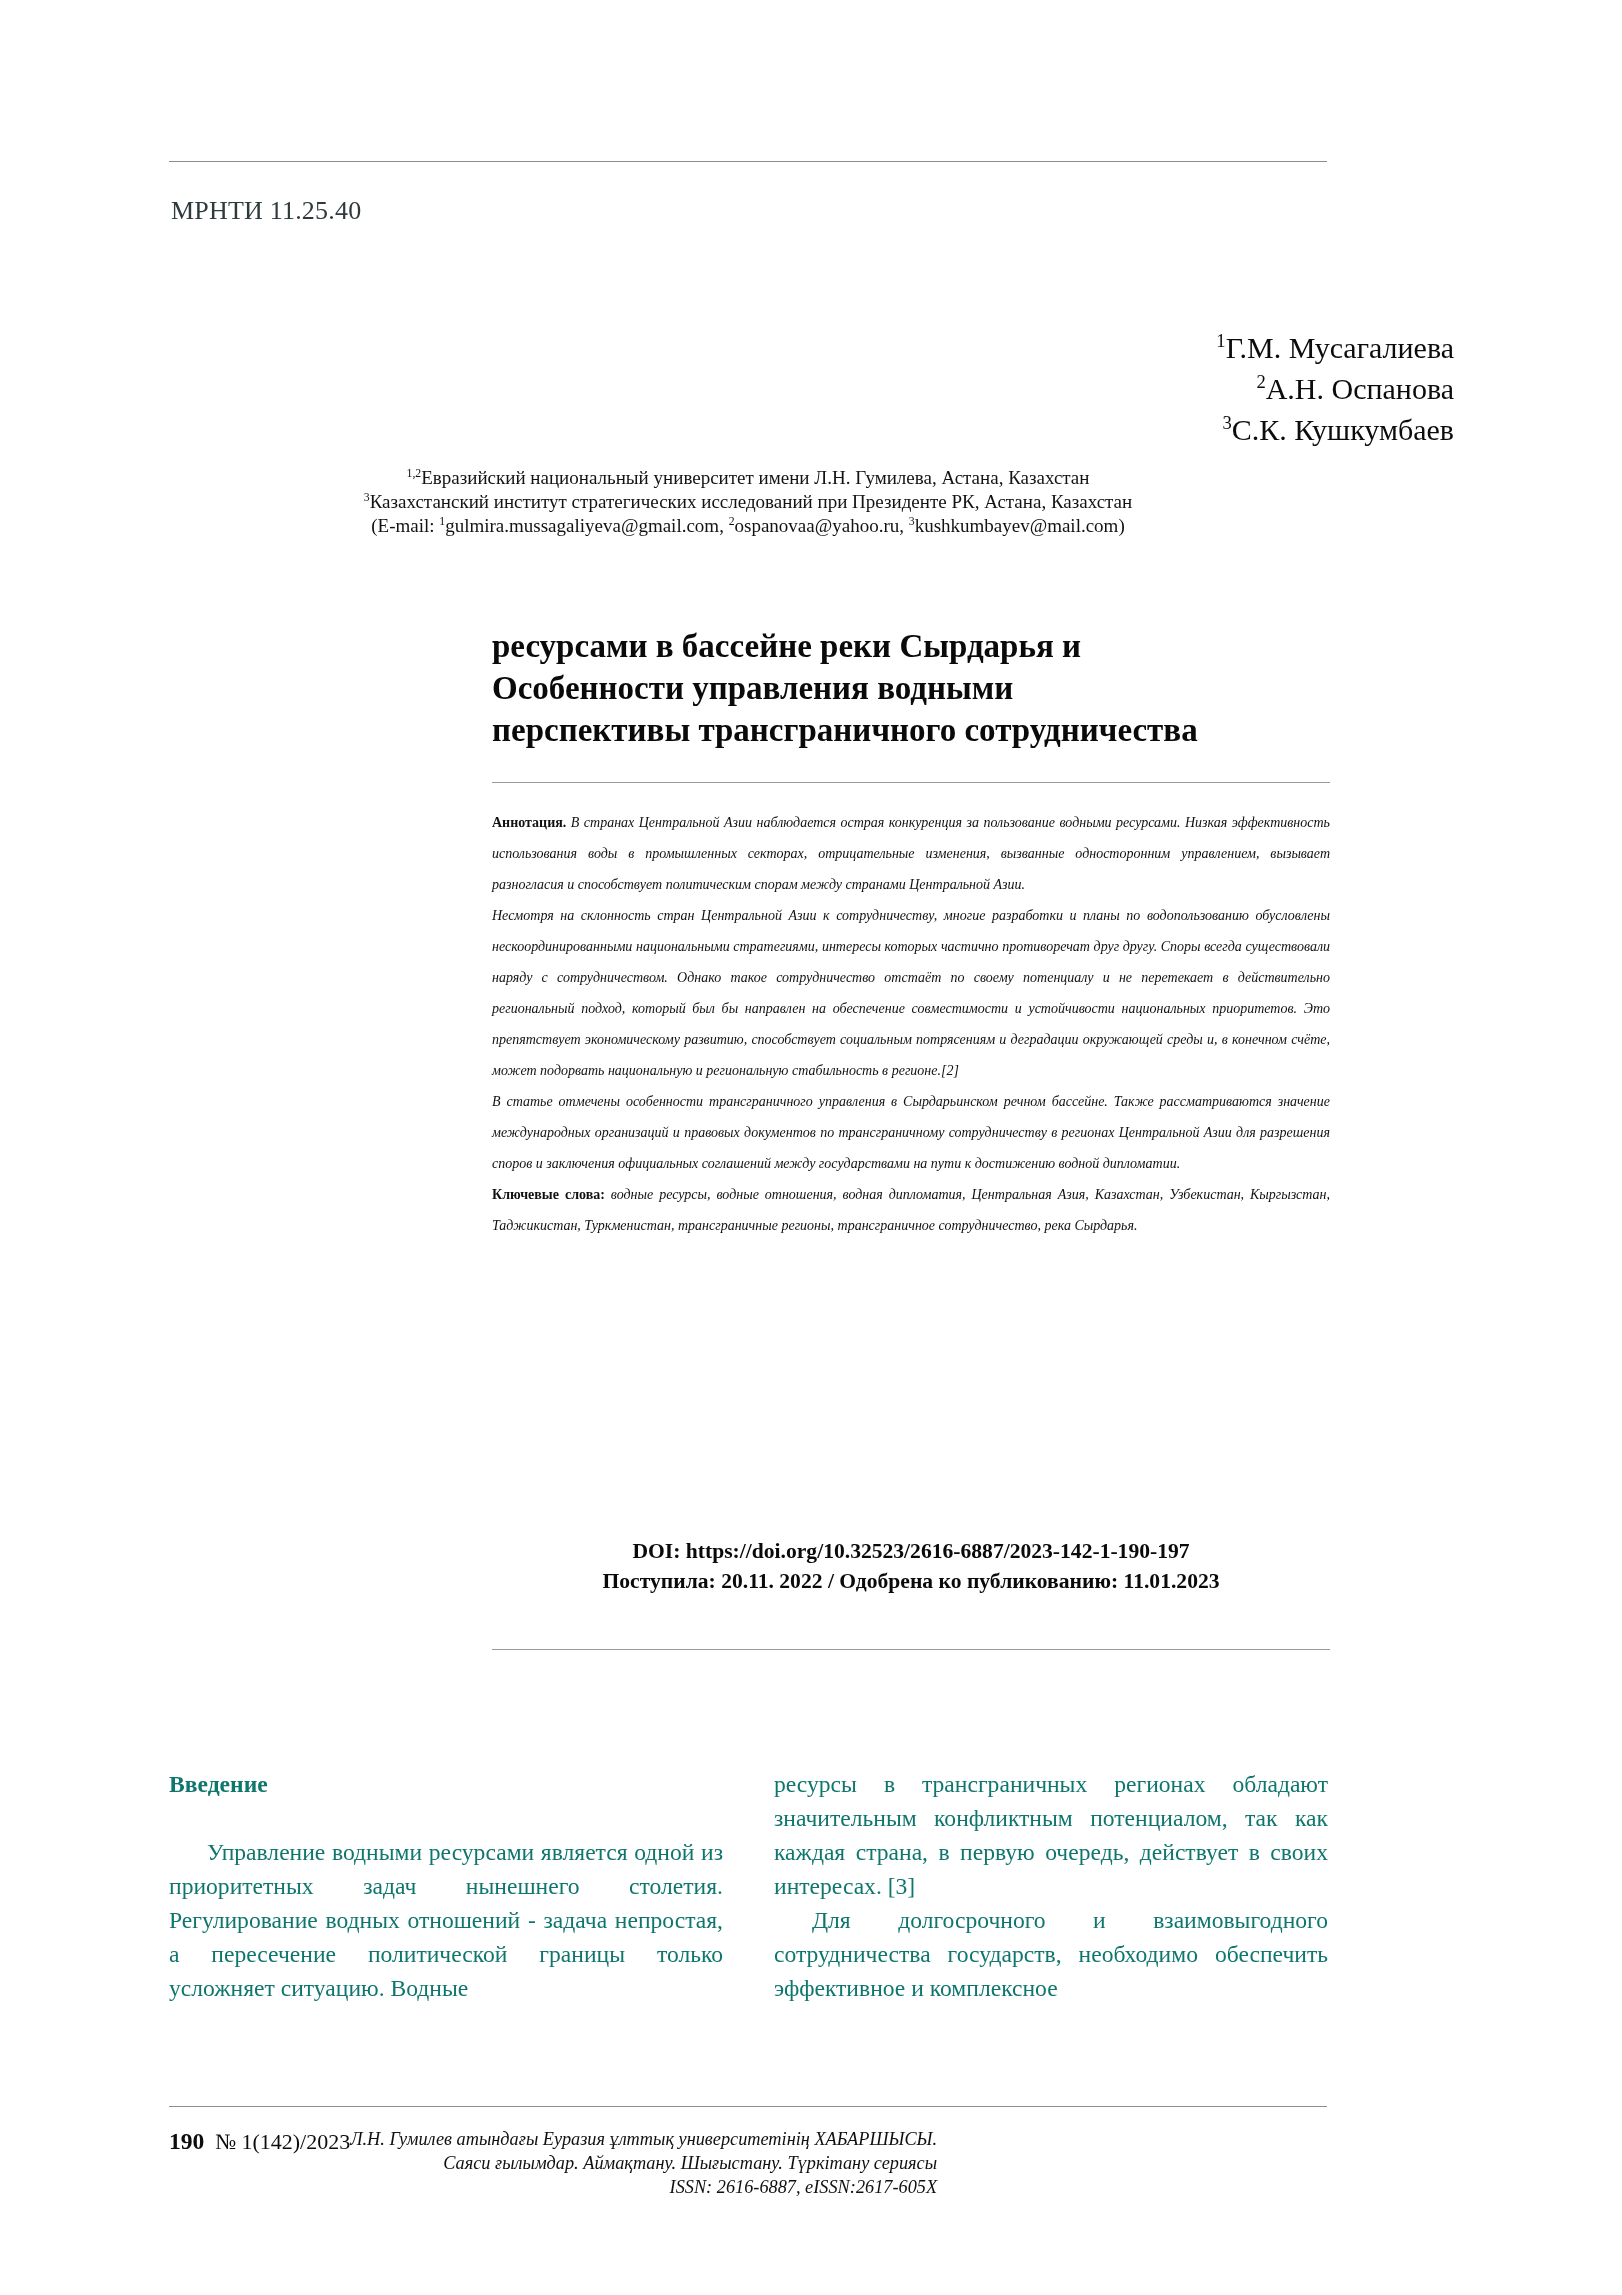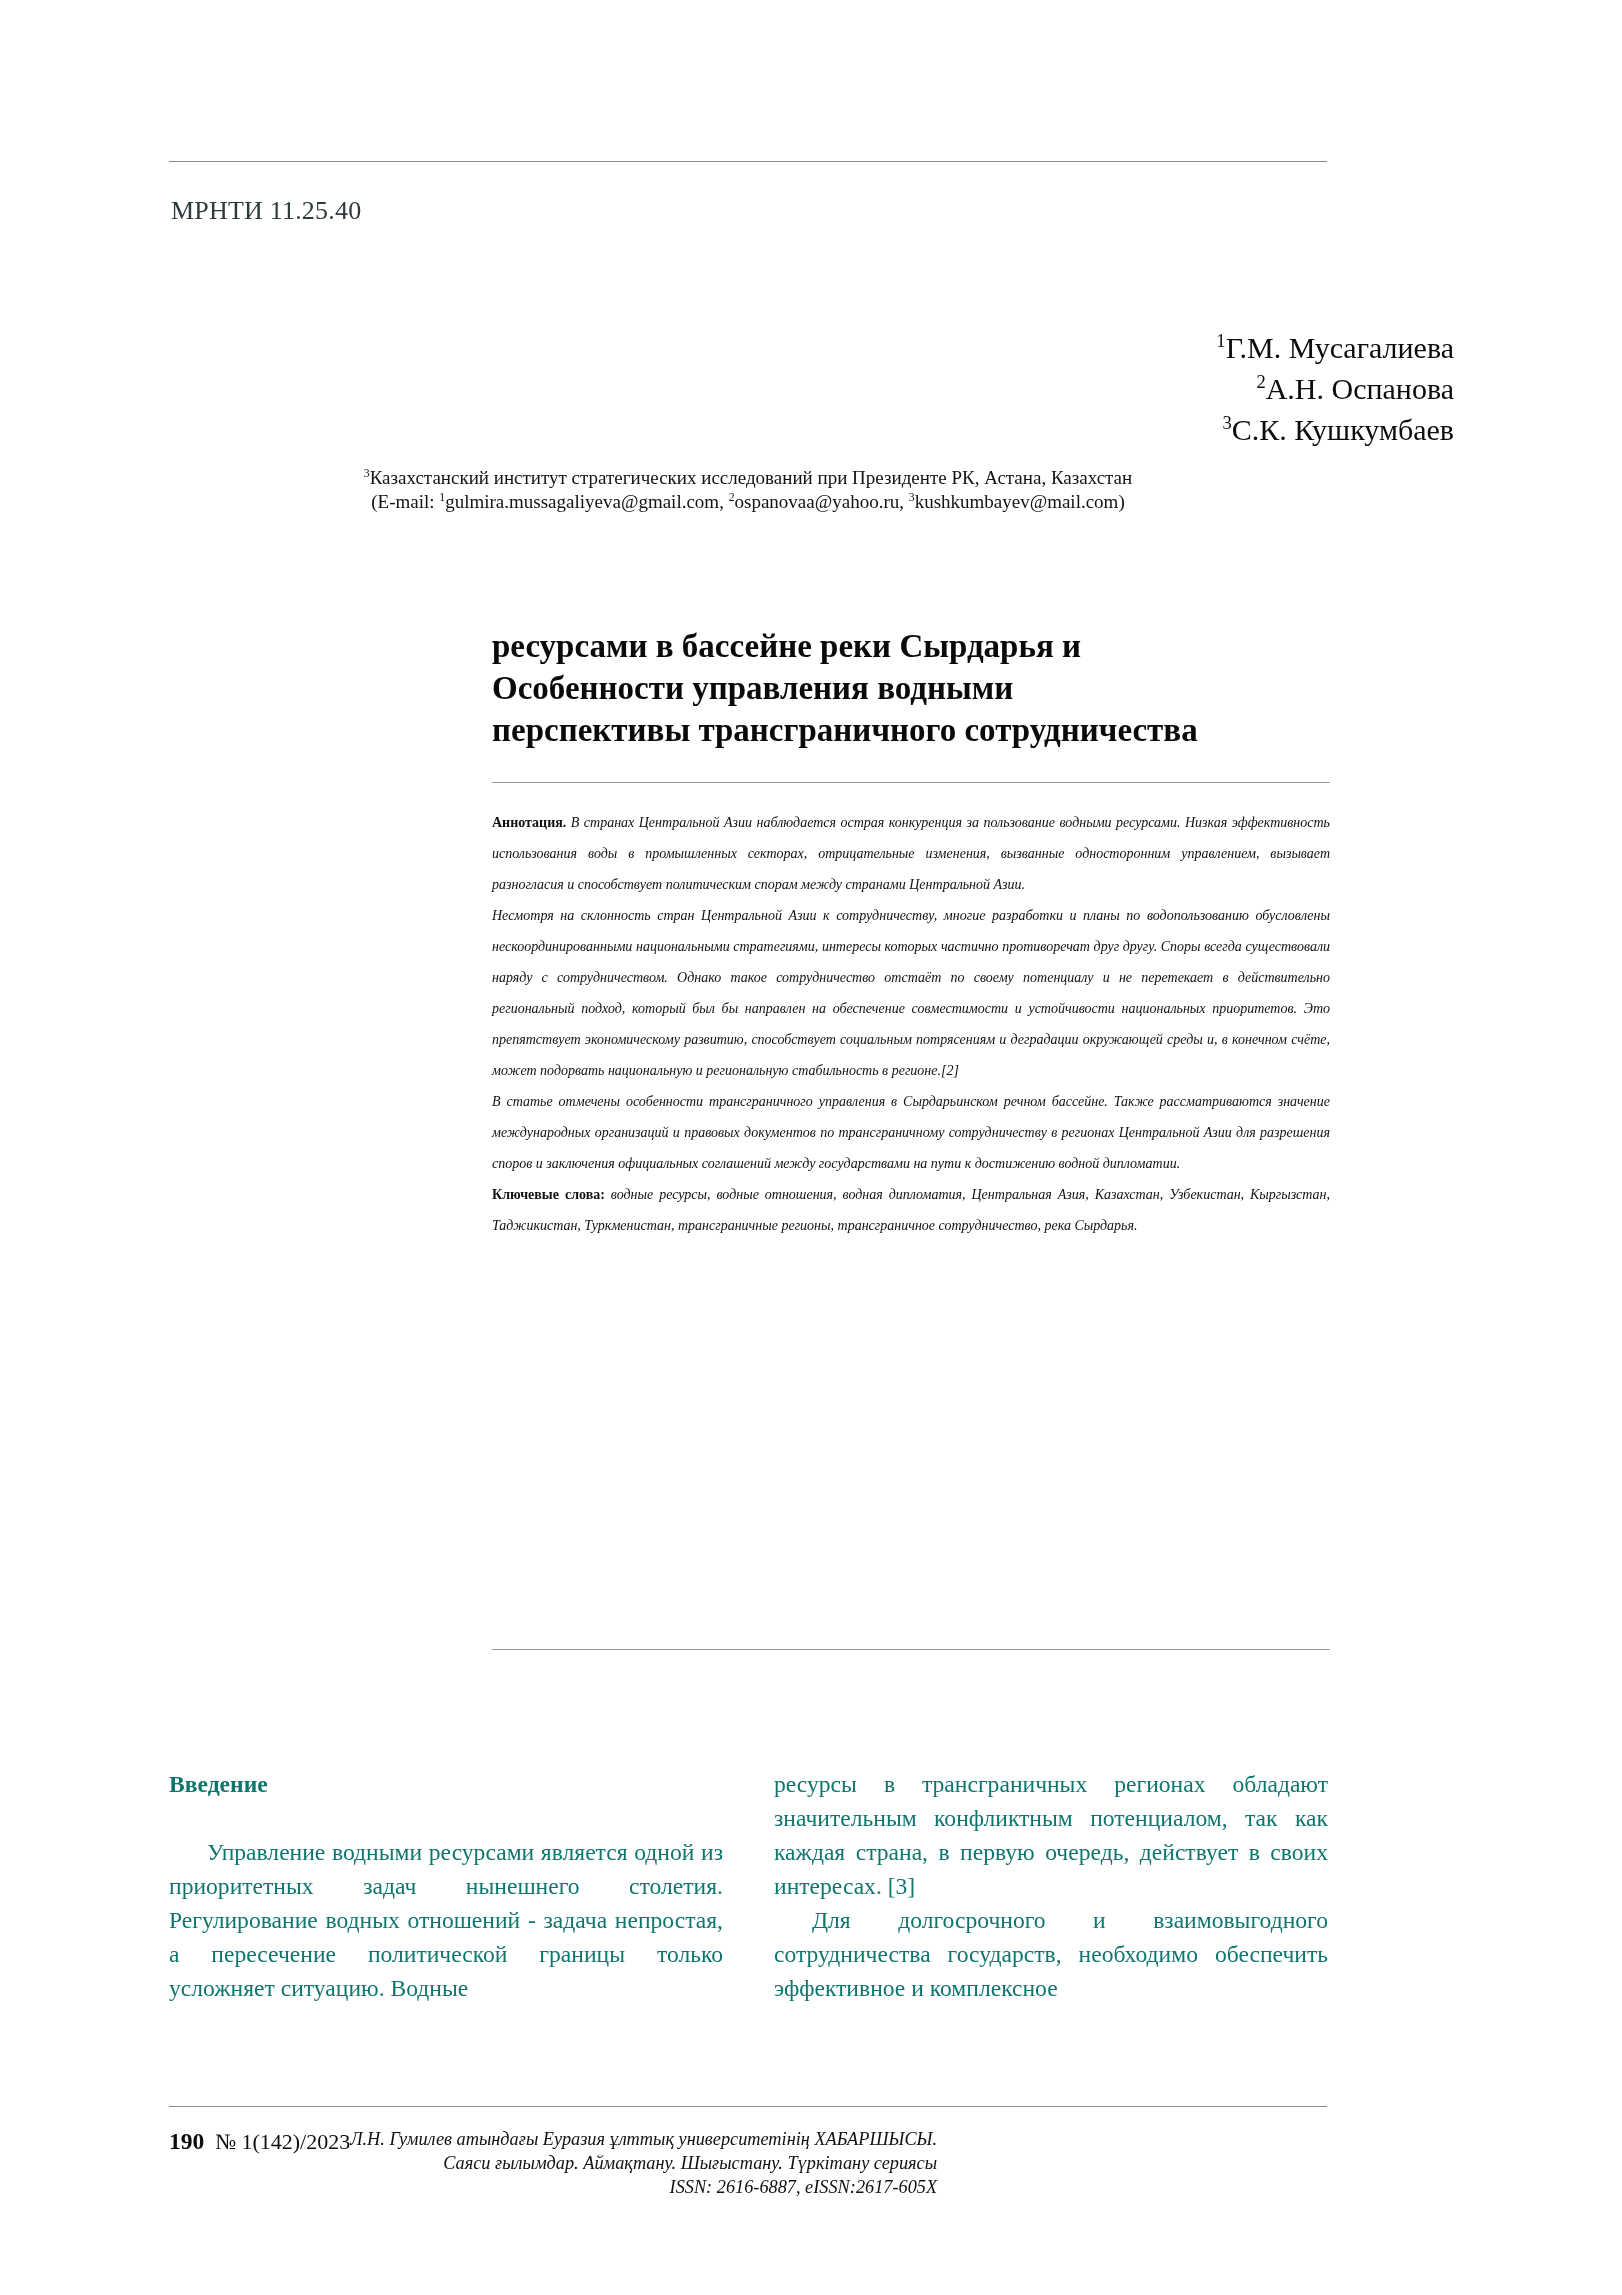--- a/index.html
+++ b/index.html
@@ -195,39 +195,44 @@
 
   <div class="mrnti">МРНТИ 11.25.40</div>
 
   <div class="authors">
     <div><sup>1</sup><span>Г.М. Мусагалиева</span></div>
     <div><sup>2</sup><span>А.Н. Оспанова</span></div>
     <div><sup>3</sup><span>С.К. Кушкумбаев</span></div>
   </div>
 
   <div class="affil">
+    <div><sup>1,2</sup><span>Евразийский национальный университет имени Л.Н. Гумилева, Астана, Казахстан</span></div>
     <div><sup>3</sup><span>Казахстанский институт стратегических исследований при Президенте РК, Астана, Казахстан</span></div>
     <div><span>(E-mail: </span><sup>1</sup><span>gulmira.mussagaliyeva@gmail.com</span>, <sup>2</sup><span>ospanovaa@yahoo.ru</span>, <sup>3</sup><span>kushkumbayev@mail.com</span><span>)</span></div>
   </div>
 
   <div class="title">
     <div>ресурсами в бассейне реки Сырдарья и</div>
     <div>Особенности управления водными</div>
     <div>перспективы трансграничного сотрудничества</div>
   </div>
 
   <hr class="rule thin" id="rule-title-bottom">
 
   <div class="abstract">
     <p><span class="lead">Аннотация.</span><span> В странах Центральной Азии наблюдается острая конкуренция за пользование водными ресурсами. Низкая эффективность использования воды в промышленных секторах, отрицательные изменения, вызванные односторонним управлением, вызывает разногласия и способствует политическим спорам между странами Центральной Азии.</span></p>
     <p>Несмотря на склонность стран Центральной Азии к сотрудничеству, многие разработки и планы по водопользованию обусловлены нескоординированными национальными стратегиями, интересы которых частично противоречат друг другу. Споры всегда существовали наряду с сотрудничеством. Однако такое сотрудничество отстаёт по своему потенциалу и не перетекает в действительно региональный подход, который был бы направлен на обеспечение совместимости и устойчивости национальных приоритетов. Это препятствует экономическому развитию, способствует социальным потрясениям и деградации окружающей среды и, в конечном счёте, может подорвать национальную и региональную стабильность в регионе.[2]</p>
     <p>В статье отмечены особенности трансграничного управления в Сырдарьинском речном бассейне. Также рассматриваются значение международных организаций и правовых документов по трансграничному сотрудничеству в регионах Центральной Азии для разрешения споров и заключения официальных соглашений между государствами на пути к достижению водной дипломатии.</p>
     <p class="kw"><span class="lead">Ключевые слова:</span><span> водные ресурсы, водные отношения, водная дипломатия, Центральная Азия, Казахстан, Узбекистан, Кыргызстан, Таджикистан, Туркменистан, трансграничные регионы, трансграничное сотрудничество, река Сырдарья.</span></p>
   </div>
 
+  <div class="doi-block">
+    <div>DOI: https://doi.org/10.32523/2616-6887/2023-142-1-190-197</div>
+    <div>Поступила: 20.11. 2022 / Одобрена ко публикованию: 11.01.2023</div>
+  </div>
 
   <hr class="rule thin" id="rule-abstract-bottom">
 
   <div class="cols">
     <div class="col">
       <h2>Введение</h2>
       <p>Управление водными ресурсами является одной из приоритетных задач нынешнего столетия. Регулирование водных отношений - задача непростая, а пересечение политической границы только усложняет ситуацию. Водные</p>
     </div>
     <div class="col">
       <p class="cont">ресурсы в трансграничных регионах обладают значительным конфликтным потенциалом, так как каждая страна, в первую очередь, действует в своих интересах. [3]</p>

